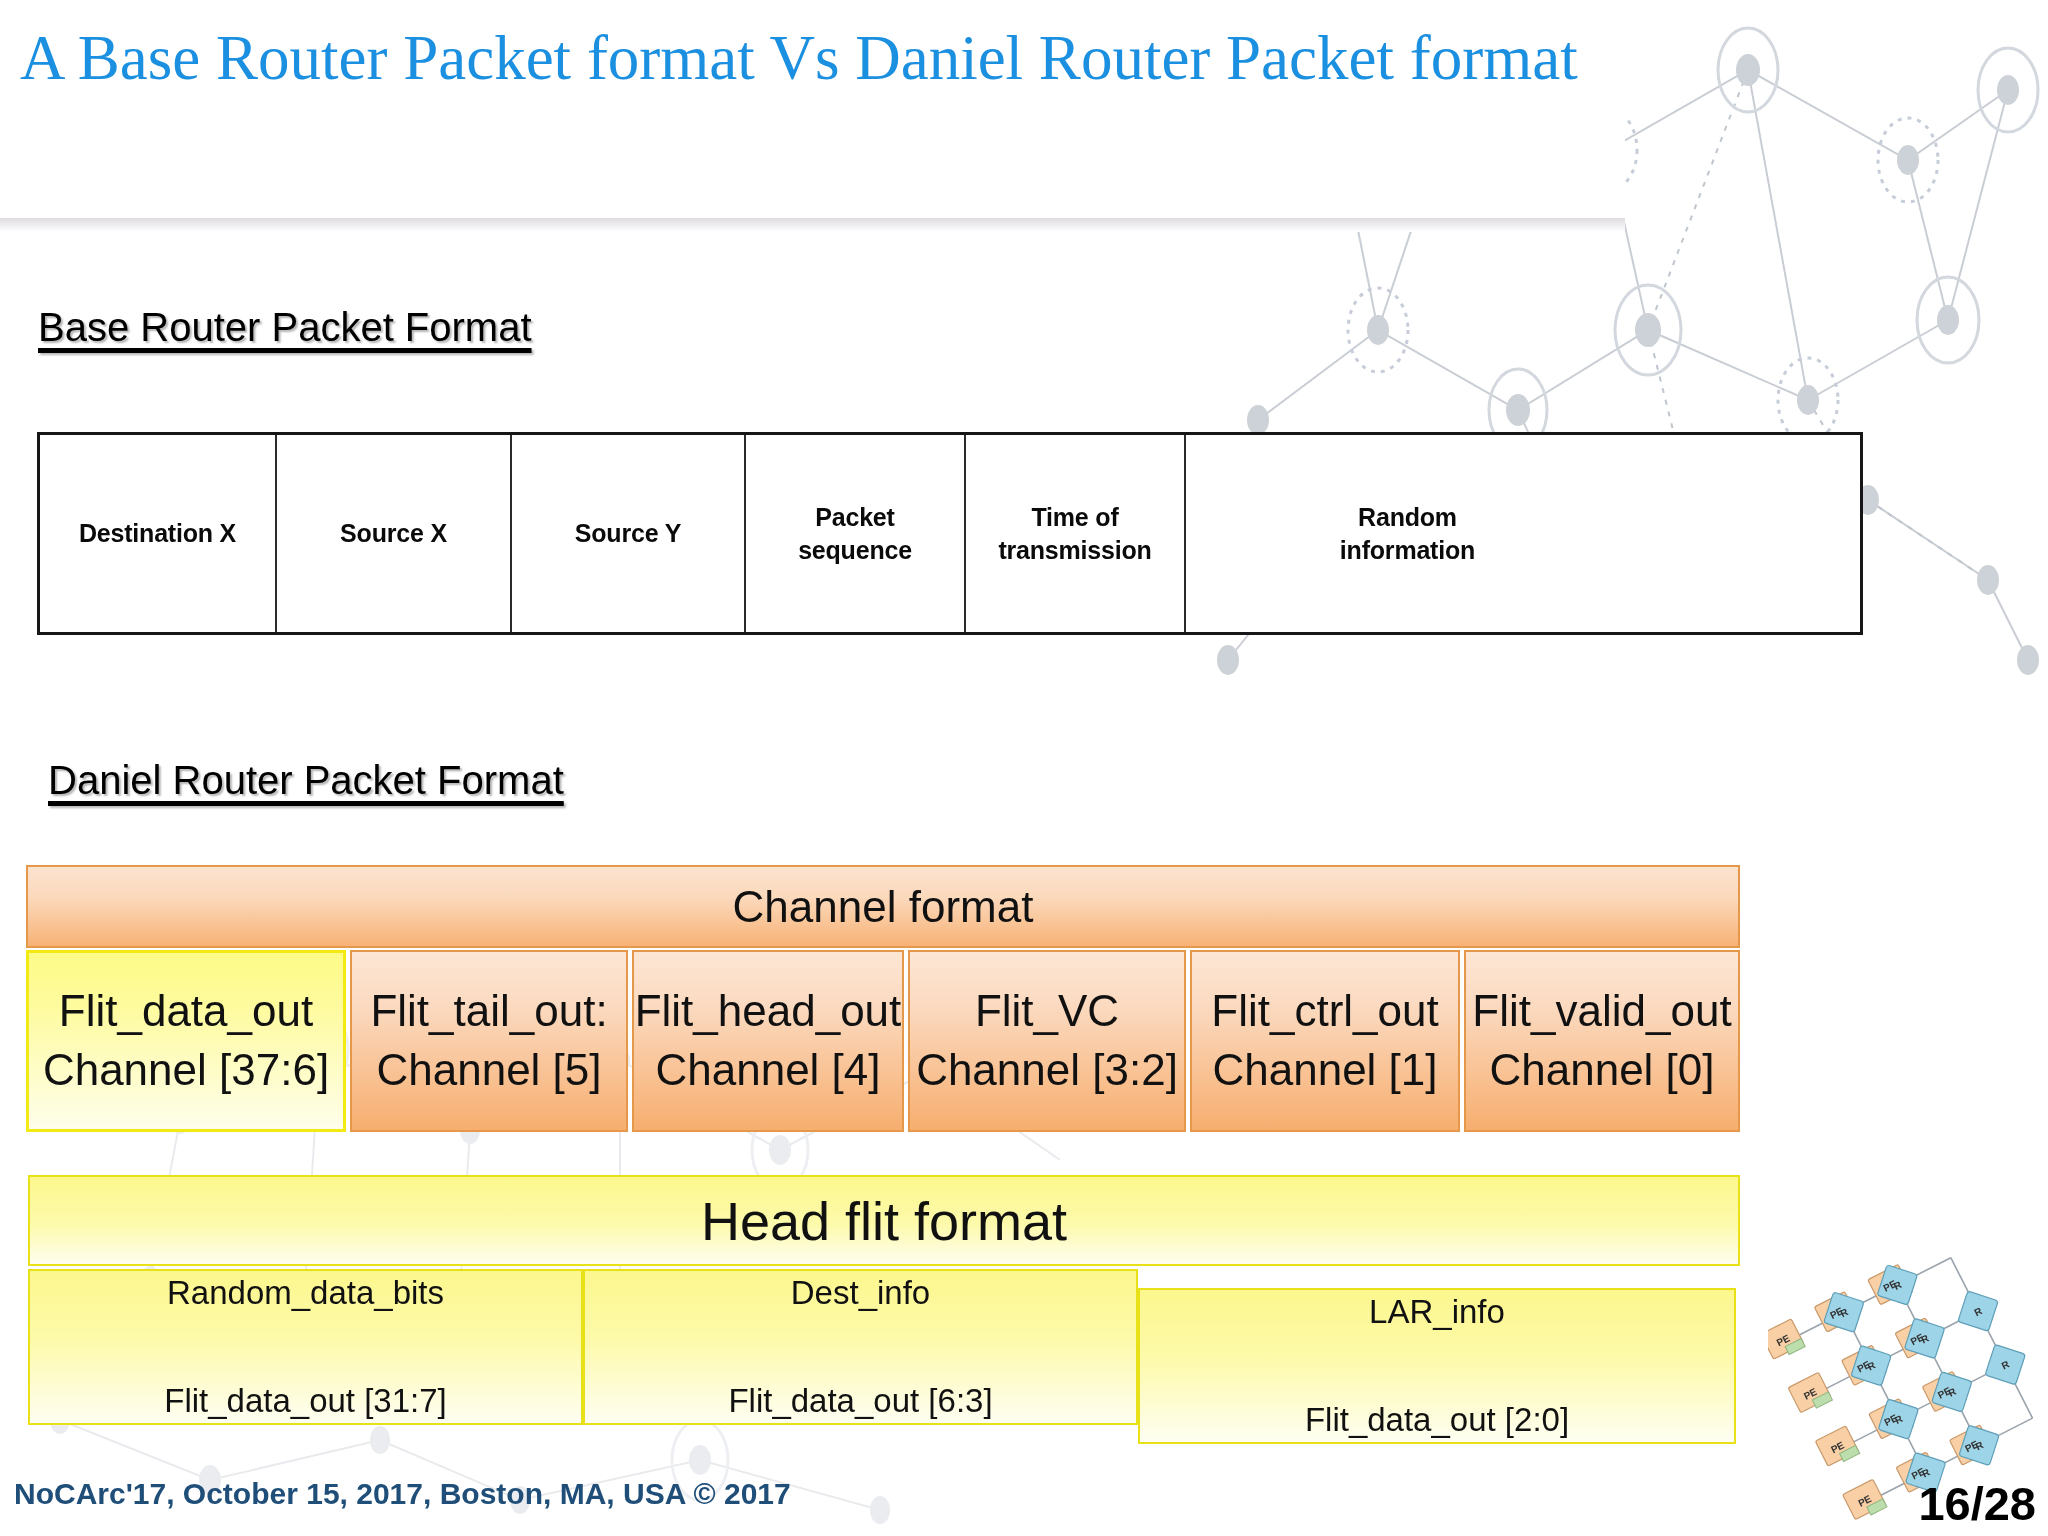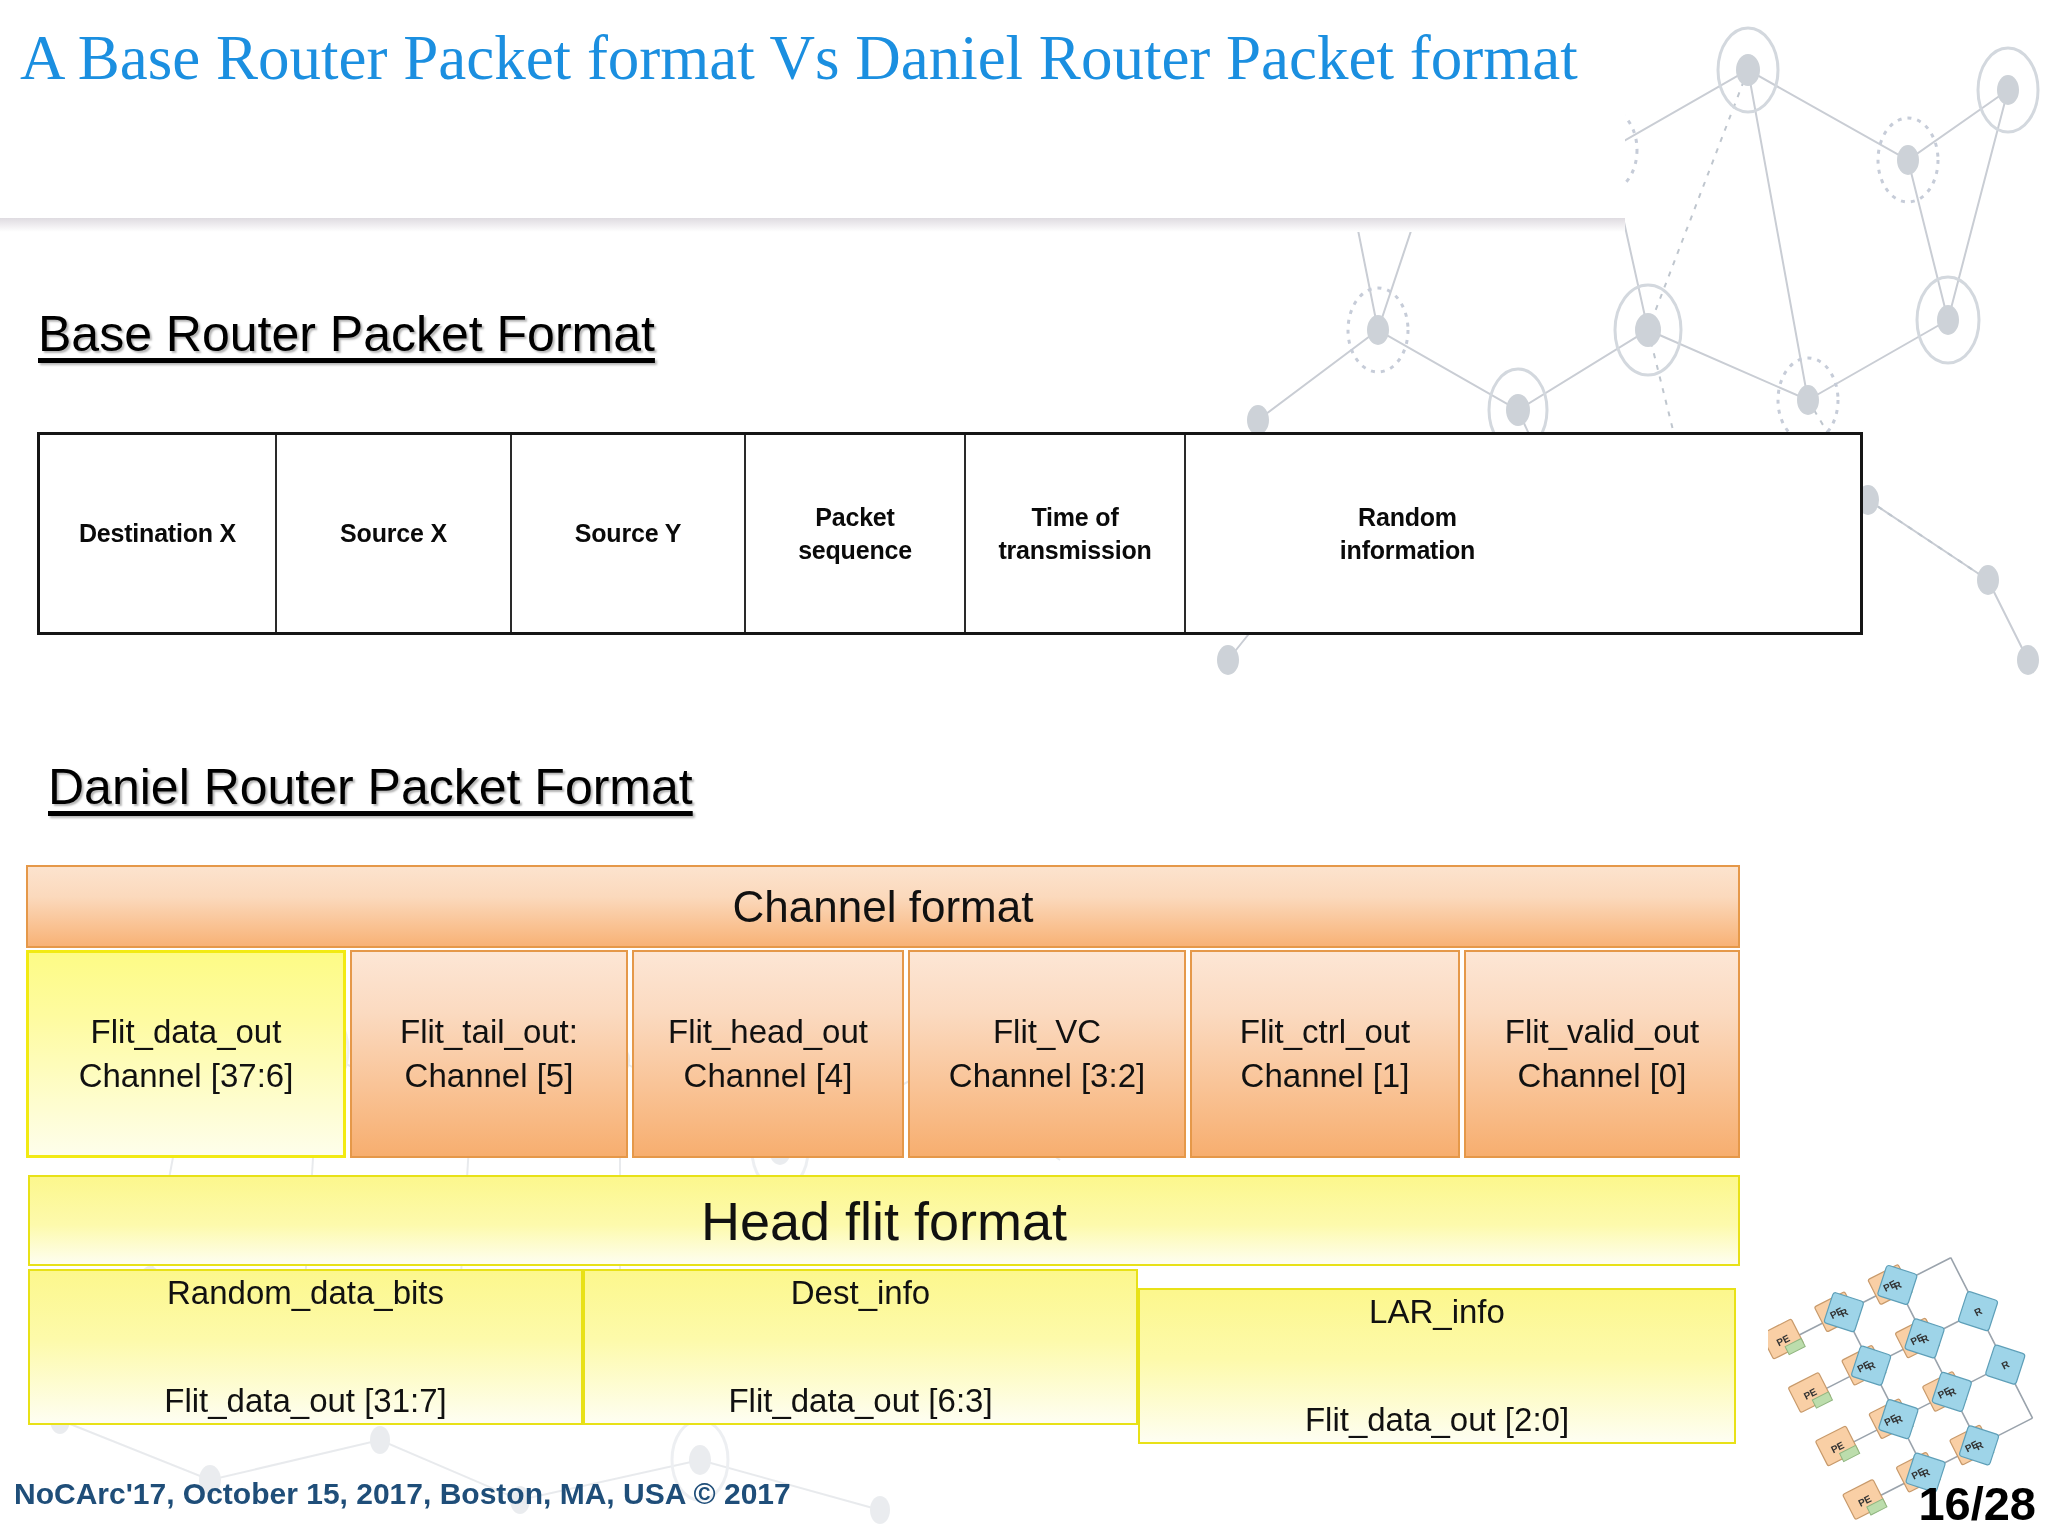--- a/index.html
+++ b/index.html
@@ -66,21 +66,21 @@
     color: #1B8FE0;
     font-weight: normal;
     letter-spacing: 0px;
   }
 
   
   .section-heading {
     position: absolute;
     z-index: 3;
     font-family: "Liberation Sans", sans-serif;
-    font-size: 50px;
+    font-size: 40px;
     color: #000000;
     font-weight: normal;
     text-decoration: underline;
     text-underline-offset: 7px;
     text-decoration-thickness: 5px;
     text-shadow: 2px 2px 2px rgba(120,120,120,0.55);
     white-space: nowrap;
   }
   #heading-base { left: 38px; top: 305px; }
   #heading-daniel { left: 48px; top: 758px; }
@@ -136,27 +136,27 @@
     font-family: "Liberation Sans", sans-serif;
   }
   #channel-row {
     display: flex;
     margin-top: 2px;
   }
   #channel-row .chan-cell {
     box-sizing: border-box;
     border: 2px solid #E59849;
     margin-right: 4px;
-    height: 208px;
+    height: 182px;
     display: flex;
     flex-direction: column;
     align-items: center;
     justify-content: center;
     text-align: center;
-    font-size: 33px;
+    font-size: 44px;
     line-height: 1.33;
     color: #111111;
     background: linear-gradient(to bottom, #FDE6D5 0%, #FBDAC0 30%, #F7AE6F 100%);
   }
   #channel-row .chan-cell:last-child { margin-right: 0; }
   #channel-row .chan-cell.highlight {
     border: 3px solid #F2EA12;
     background: linear-gradient(to bottom, #FDFB86 0%, #FEFBA0 32%, #FEFEEB 100%);
   }
 

